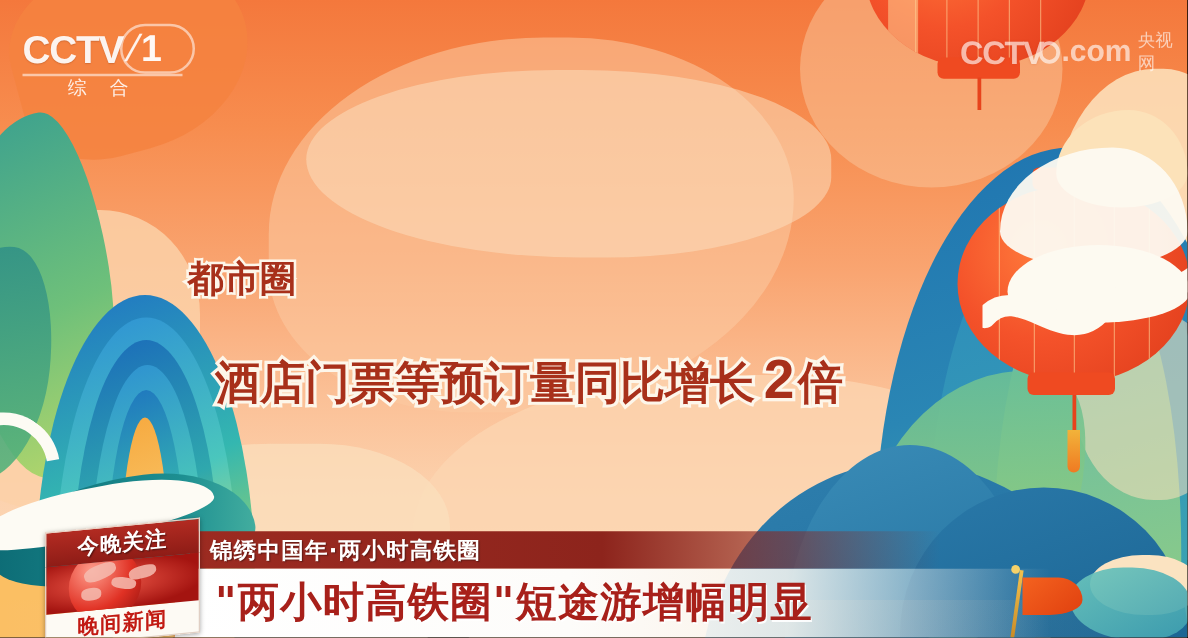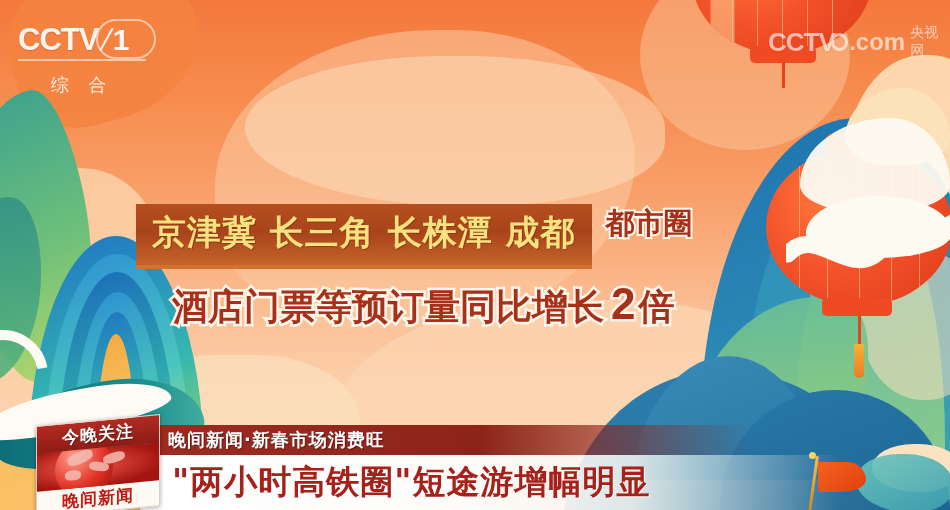--- a/index.html
+++ b/index.html
@@ -117,21 +117,21 @@
   .cctv-row { display:flex; align-items:center; }
   .cctv-text { font-family:"Liberation Sans", sans-serif; font-weight:bold;
     font-size:31px; letter-spacing:-1px; color:rgba(255,255,255,.92);
     text-shadow:0 1px 1px rgba(150,70,30,.35); }
   .cctv-slash { font-size:30px; color:rgba(255,255,255,.9); margin:0 2px 0 4px;
     transform:skewX(-16deg); font-weight:300; }
   .cctv-one { font-family:"Liberation Sans", sans-serif; font-weight:bold; font-size:30px;
     color:rgba(255,255,255,.95); }
   .cctv-pill { position:absolute; left:78px; top:-3px; width:60px; height:40px;
     border:2px solid rgba(255,255,255,.55); border-radius:20px; }
-  .cctv-sub { margin-top:12px; text-align:center; font-size:18px; letter-spacing:7px;
+  .cctv-sub { margin-top:0; text-align:center; font-size:15px; letter-spacing:7px;
     color:rgba(255,255,255,.88); font-family:"DejaVu Sans", sans-serif; }
   .cctv-underline { width:128px; height:2px; background:rgba(255,255,255,.55); margin-top:1px;}
 
   
   #watermark { position:absolute; left:768px; top:24px; z-index:40;
     display:flex; align-items:center; opacity:.62; }
   .wm-cctv { font-family:"Liberation Sans", sans-serif; font-weight:bold; font-size:26px;
     color:#fff; letter-spacing:-1px; text-shadow:0 0 2px rgba(190,60,30,.5); }
   .wm-ring { width:18px; height:18px; border:3px solid #fff; border-radius:50%;
     margin:0 1px 0 -4px; }
@@ -311,41 +311,38 @@
   </div>
 
   <div id="watermark">
     <span class="wm-cctv">CCTV</span>
     <span class="wm-ring"></span>
     <span class="wm-com">.com</span>
     <span class="wm-cn">央视网</span>
   </div>
 
   <div id="headline-1">
-    <div class="hl1-bar">
-      <span>京津冀 长三角 长株潭 成都</span>
-    </div>
     <div id="hl1-suffix">
       <span>都市圈</span>
     </div>
   </div>
 
   <div id="headline-2">
     <span class="h2-main">酒店门票等预订量同比增长</span>
     <span class="h2-num">2</span>
     <span class="h2-unit">倍</span>
   </div>
 
   <div id="lower-third">
 
     <div class="ribbon-cream"></div>
     <div class="ribbon-teal"></div>
 
     <div id="ticker-top">
-      <span>晚间新闻·新春市场消费旺</span>
+      <span>锦绣中国年·两小时高铁圈</span>
     </div>
 
     <div id="ticker-main">
       <span>"两小时高铁圈"短途游增幅明显</span>
     </div>
 
     <div class="flagtip"></div>
     <div class="flagpole"></div>
     <div class="flag-red"></div>
 

